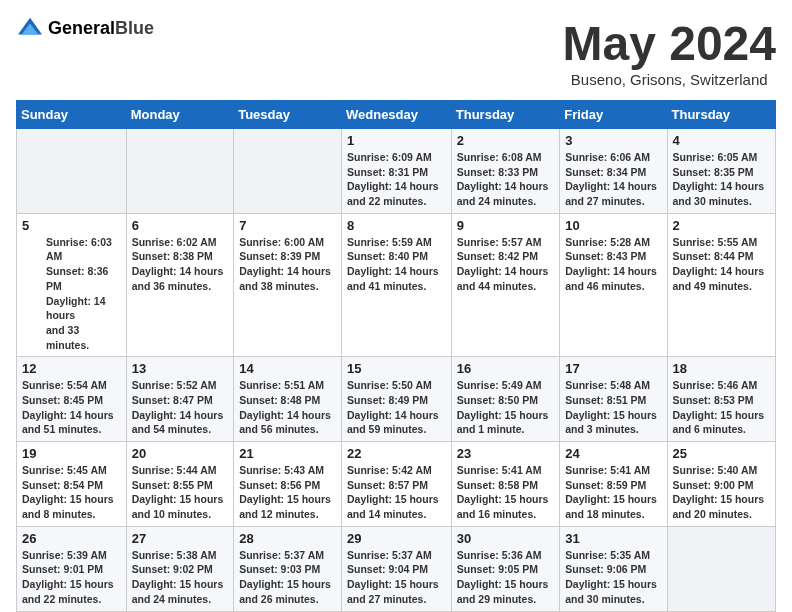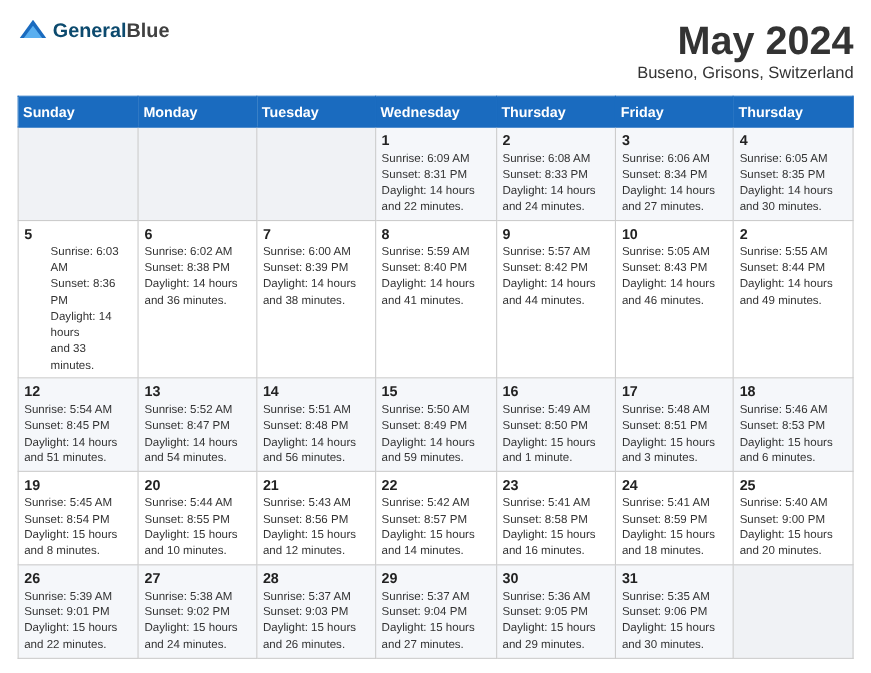--- a/index.html
+++ b/index.html
@@ -17,36 +17,36 @@
       margin-bottom: 12px;
     }
     .logo {
       display: flex;
       align-items: center;
       gap: 4px;
     }
     .logo-text-general {
       font-size: 18px;
       font-weight: bold;
-      color: #0c4a6e;
+      color: #000000;
     }
     .logo-text-blue {
       font-size: 18px;
       font-weight: bold;
       color: #404040;
     }
     .logo-icon {
       width: 28px;
       height: 24px;
     }
     .title-block {
       text-align: right;
     }
     .month-year {
-      font-size: 36px;
+      font-size: 48px;
       font-weight: bold;
       color: #333;
     }
     .location {
       font-size: 15px;
       color: #333;
       text-align: center;
     }
     table {
       width: 100%;
@@ -79,20 +79,21 @@
     .day-number {
       font-size: 13px;
       font-weight: bold;
       color: #222;
       margin-bottom: 2px;
     }
     .day-info {
       font-size: 10.5px;
       color: #333;
       line-height: 1.4;
+      font-weight: bold;
     }
     .empty-cell {
       background: #f0f2f5 !important;
     }
   </style>
 </head>
 <body>
 
 <div class="header">
   <div class="logo">
@@ -187,21 +188,21 @@
         </td>
         <td>
           <div class="day-number">9</div>
           <div class="day-info" style="white-space: pre-line;">Sunrise: 5:57 AM
 Sunset: 8:42 PM
 Daylight: 14 hours
 and 44 minutes.</div>
         </td>
         <td>
           <div class="day-number">10</div>
-          <div class="day-info" style="white-space: pre-line;">Sunrise: 5:05 AM
+          <div class="day-info" style="white-space: pre-line;">Sunrise: 5:28 AM
 Sunset: 8:43 PM
 Daylight: 14 hours
 and 46 minutes.</div>
         </td>
         <td>
           <div class="day-number">2</div>
           <div class="day-info" style="white-space: pre-line;">Sunrise: 5:55 AM
 Sunset: 8:44 PM
 Daylight: 14 hours
 and 49 minutes.</div>

